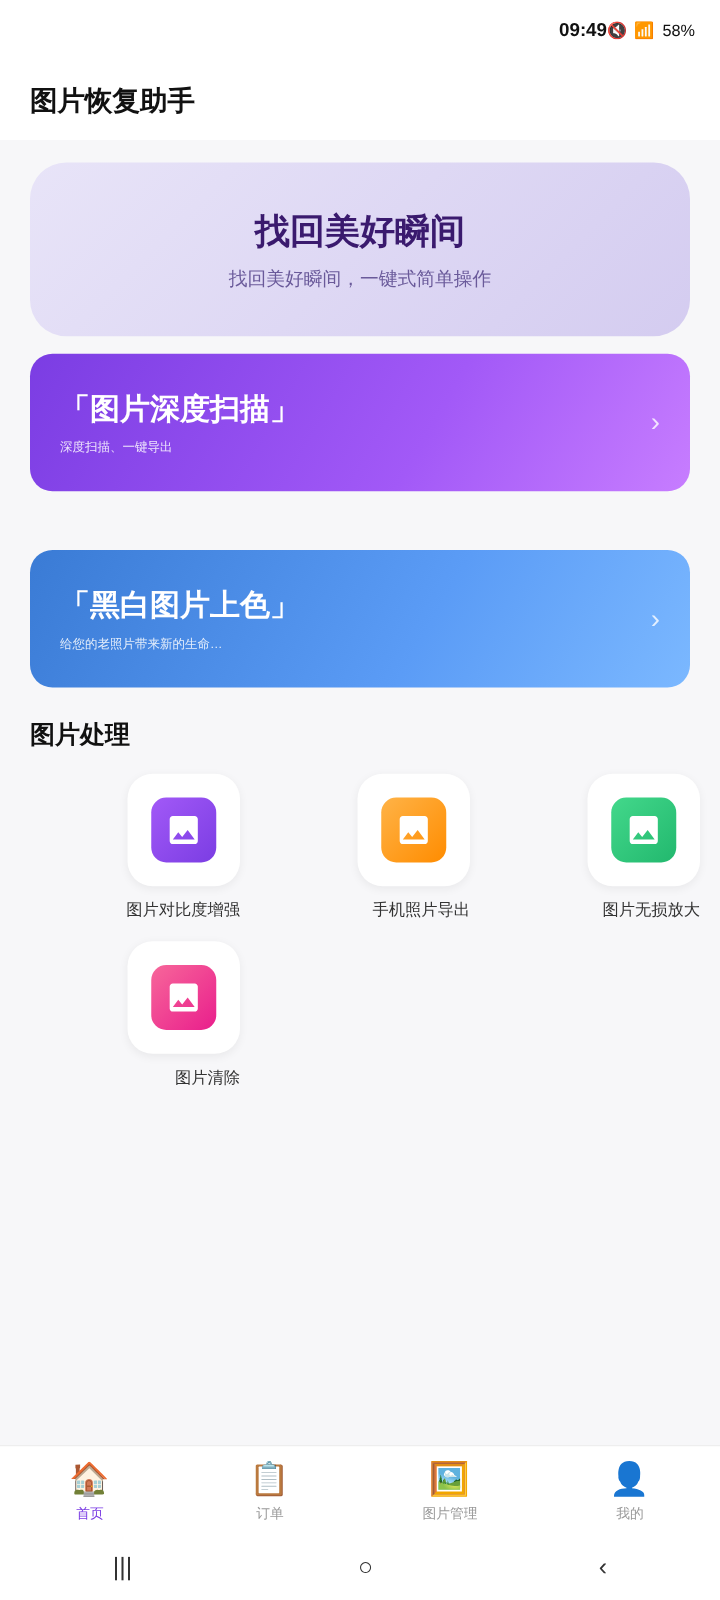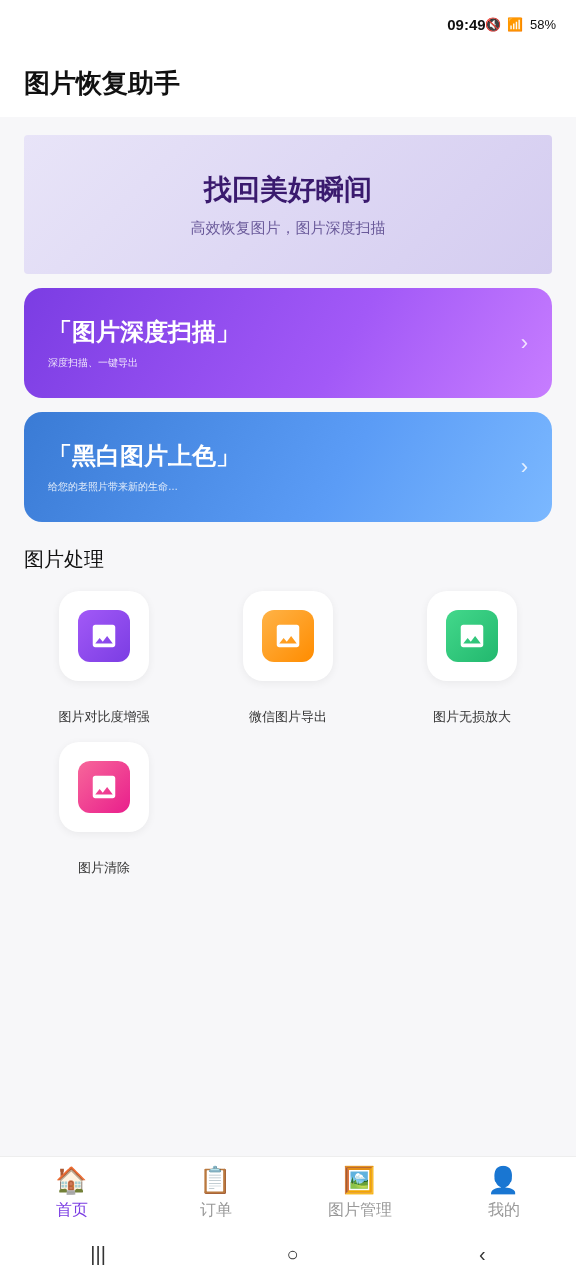--- a/index.html
+++ b/index.html
@@ -41,30 +41,30 @@
       background: #f7f7f9;
       padding: 0 0 120px 0;
     }
 
     
     .page-title-area {
       background: #fff;
       padding: 18px 24px 16px;
     }
     .page-title {
-      font-size: 26px;
+      font-size: 22px;
       font-weight: 700;
       color: #111;
     }
 
     
     .hero-card {
       margin: 18px 24px 14px;
       background: linear-gradient(135deg, #e8e4f8 0%, #d4ccf0 100%);
-      border-radius: 4px;
+      border-radius: 29px;
       padding: 36px 24px;
       text-align: center;
     }
     .hero-title {
       font-size: 28px;
       font-weight: 700;
       color: #3a1a6e;
       margin-bottom: 10px;
     }
     .hero-subtitle {
@@ -88,20 +88,21 @@
       justify-content: center;
       position: relative;
       cursor: pointer;
       overflow: hidden;
     }
     .feature-card-purple {
       background: linear-gradient(120deg, #7b3de3 0%, #a259f7 60%, #c77dff 100%);
     }
     .feature-card-blue {
       background: linear-gradient(120deg, #3a7bd5 0%, #5b9cf6 60%, #7bb8ff 100%);
+      margin-top: 33px;
     }
     .feature-card-title {
       font-size: 24px;
       font-weight: 700;
       color: #fff;
       margin-bottom: 8px;
     }
     .feature-card-desc {
       font-size: 10px;
       color: rgba(255,255,255,0.85);
@@ -114,37 +115,36 @@
       font-size: 22px;
       color: rgba(255,255,255,0.8);
     }
 
     
     .section-title-area {
       padding: 24px 24px 10px;
     }
     .section-title {
       font-size: 20px;
-      font-weight: 400;
+      font-weight: 700;
       color: #111;
     }
 
     
     .tools-grid {
       padding: 8px 16px 8px;
       display: grid;
       grid-template-columns: repeat(3, 1fr);
       gap: 16px 8px;
     }
     .tool-item {
       display: flex;
       flex-direction: column;
-      align-items: center;
+      align-items: flex-end;
       cursor: pointer;
-      gap: 17px;
     }
     .tool-icon-wrap {
       width: 90px;
       height: 90px;
       background: #fff;
       border-radius: 20px;
       display: flex;
       align-items: center;
       justify-content: center;
       margin-bottom: 10px;
@@ -197,21 +197,21 @@
       flex-direction: column;
       align-items: center;
       gap: 4px;
       cursor: pointer;
       flex: 1;
     }
     .nav-icon {
       font-size: 26px;
     }
     .nav-label {
-      font-size: 16px;
+      font-size: 11px;
     }
     .nav-item.active .nav-label { color: #7b3de3; }
     .nav-item.active .nav-icon { color: #7b3de3; }
     .nav-item:not(.active) .nav-label { color: #999; }
     .nav-item:not(.active) .nav-icon { color: #999; }
 
     
     .system-nav {
       position: fixed;
       bottom: 0;
@@ -242,21 +242,21 @@
 </div>
 
 <div class="main-content">
 
   <div class="page-title-area">
     <h1 class="page-title">图片恢复助手</h1>
   </div>
 
   <div class="hero-card">
     <div class="hero-title">找回美好瞬间</div>
-    <div class="hero-subtitle">高效恢复图片，图片深度扫描</div>
+    <div class="hero-subtitle">找回美好瞬间，一键式简单操作</div>
   </div>
 
   <div class="feature-cards">
     <div class="feature-card feature-card-purple">
       <div class="feature-card-title">「图片深度扫描」</div>
       <div class="feature-card-desc">深度扫描、一键导出</div>
       <span class="feature-card-arrow">›</span>
     </div>
     <div class="feature-card feature-card-blue">
       <div class="feature-card-title">「黑白图片上色」</div>
@@ -283,21 +283,21 @@
     </div>
 
     <div class="tool-item">
       <div class="tool-icon-wrap">
         <div class="tool-icon icon-orange">
           <svg viewBox="0 0 24 24">
               <path d="M21 19V5c0-1.1-.9-2-2-2H5c-1.1 0-2 .9-2 2v14c0 1.1.9 2 2 2h14c1.1 0 2-.9 2-2zM8.5 13.5l2.5 3.01L14.5 12l4.5 6H5l3.5-4.5z"></path>
             </svg>
         </div>
       </div>
-      <span class="tool-label">微信图片导出</span>
+      <span class="tool-label">手机照片导出</span>
     </div>
 
     <div class="tool-item">
       <div class="tool-icon-wrap">
         <div class="tool-icon icon-green">
           <svg viewBox="0 0 24 24">
               <path d="M21 19V5c0-1.1-.9-2-2-2H5c-1.1 0-2 .9-2 2v14c0 1.1.9 2 2 2h14c1.1 0 2-.9 2-2zM8.5 13.5l2.5 3.01L14.5 12l4.5 6H5l3.5-4.5z"></path>
             </svg>
         </div>
       </div>

